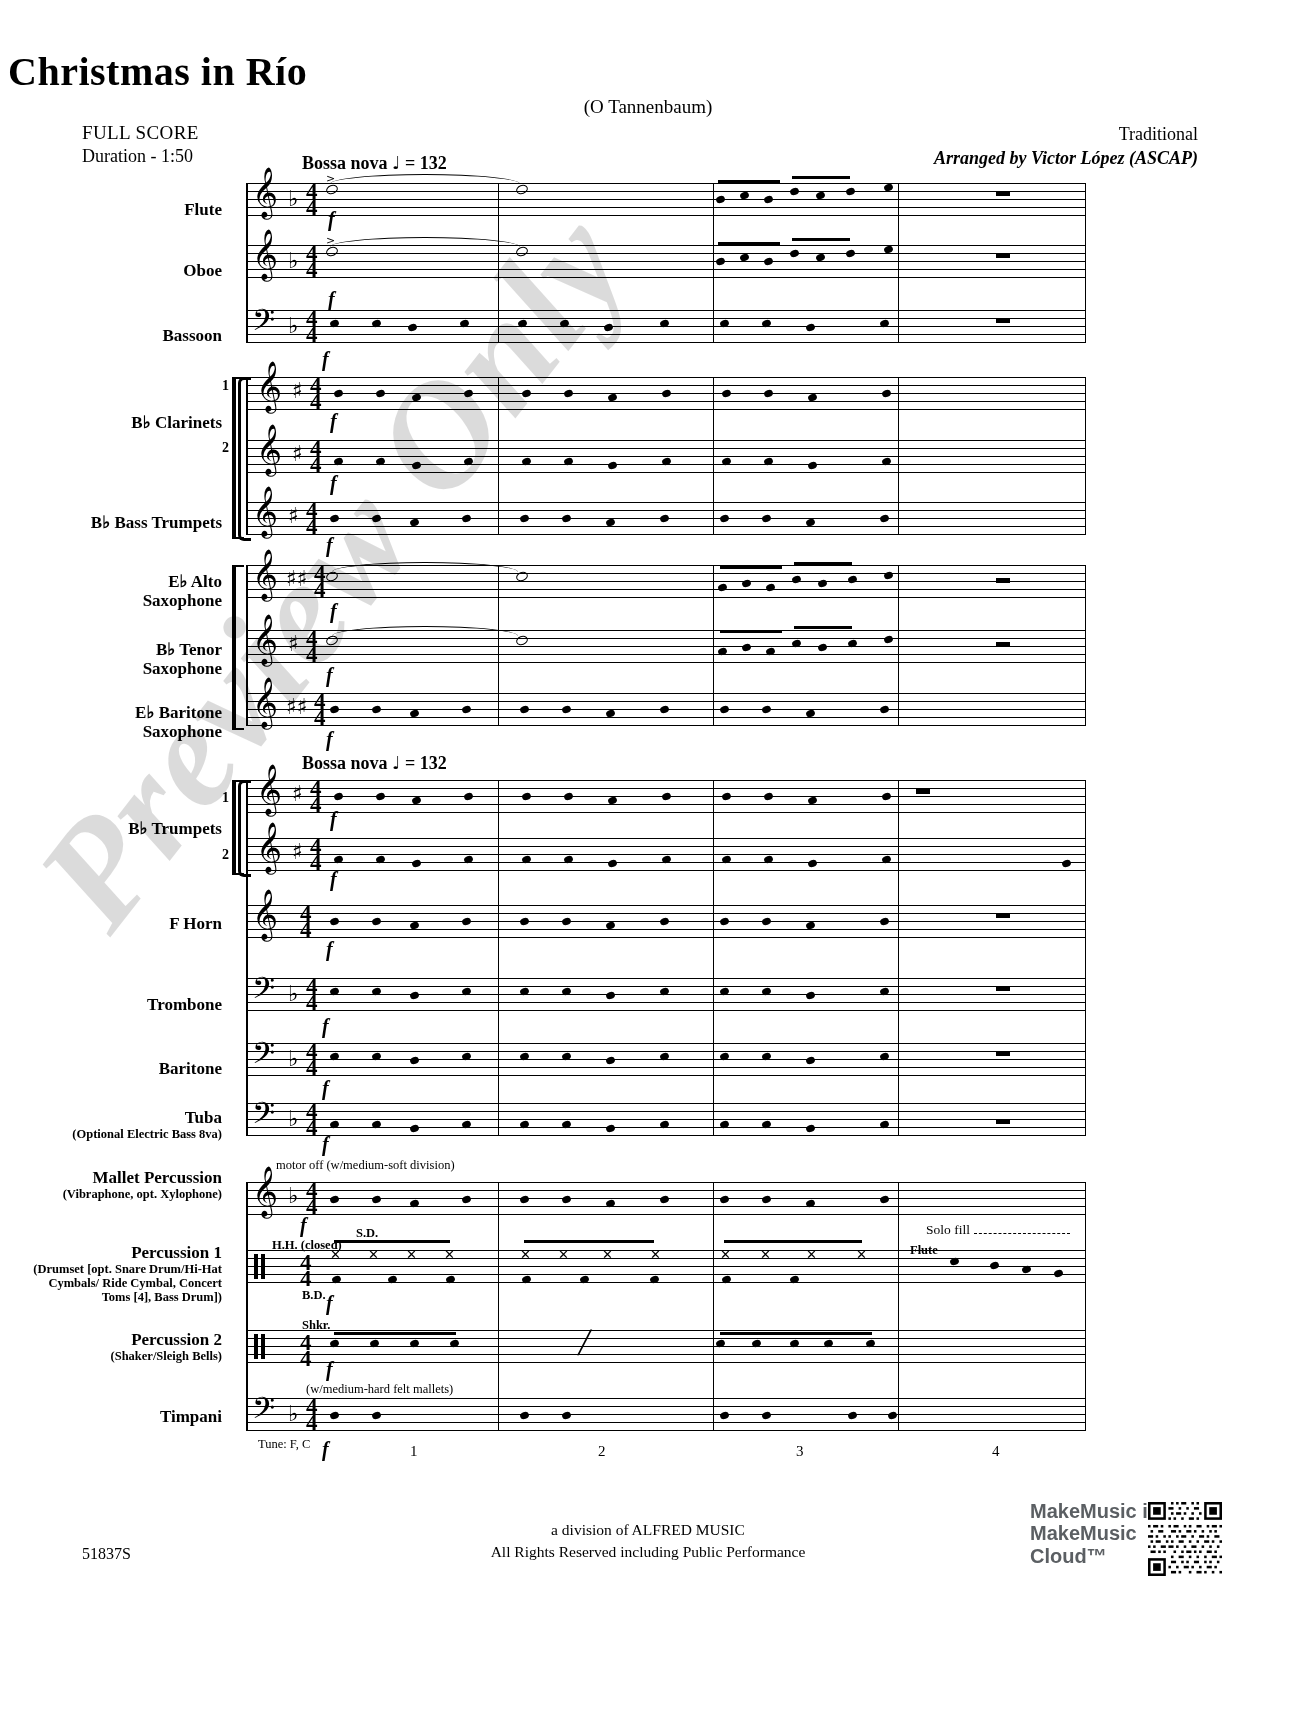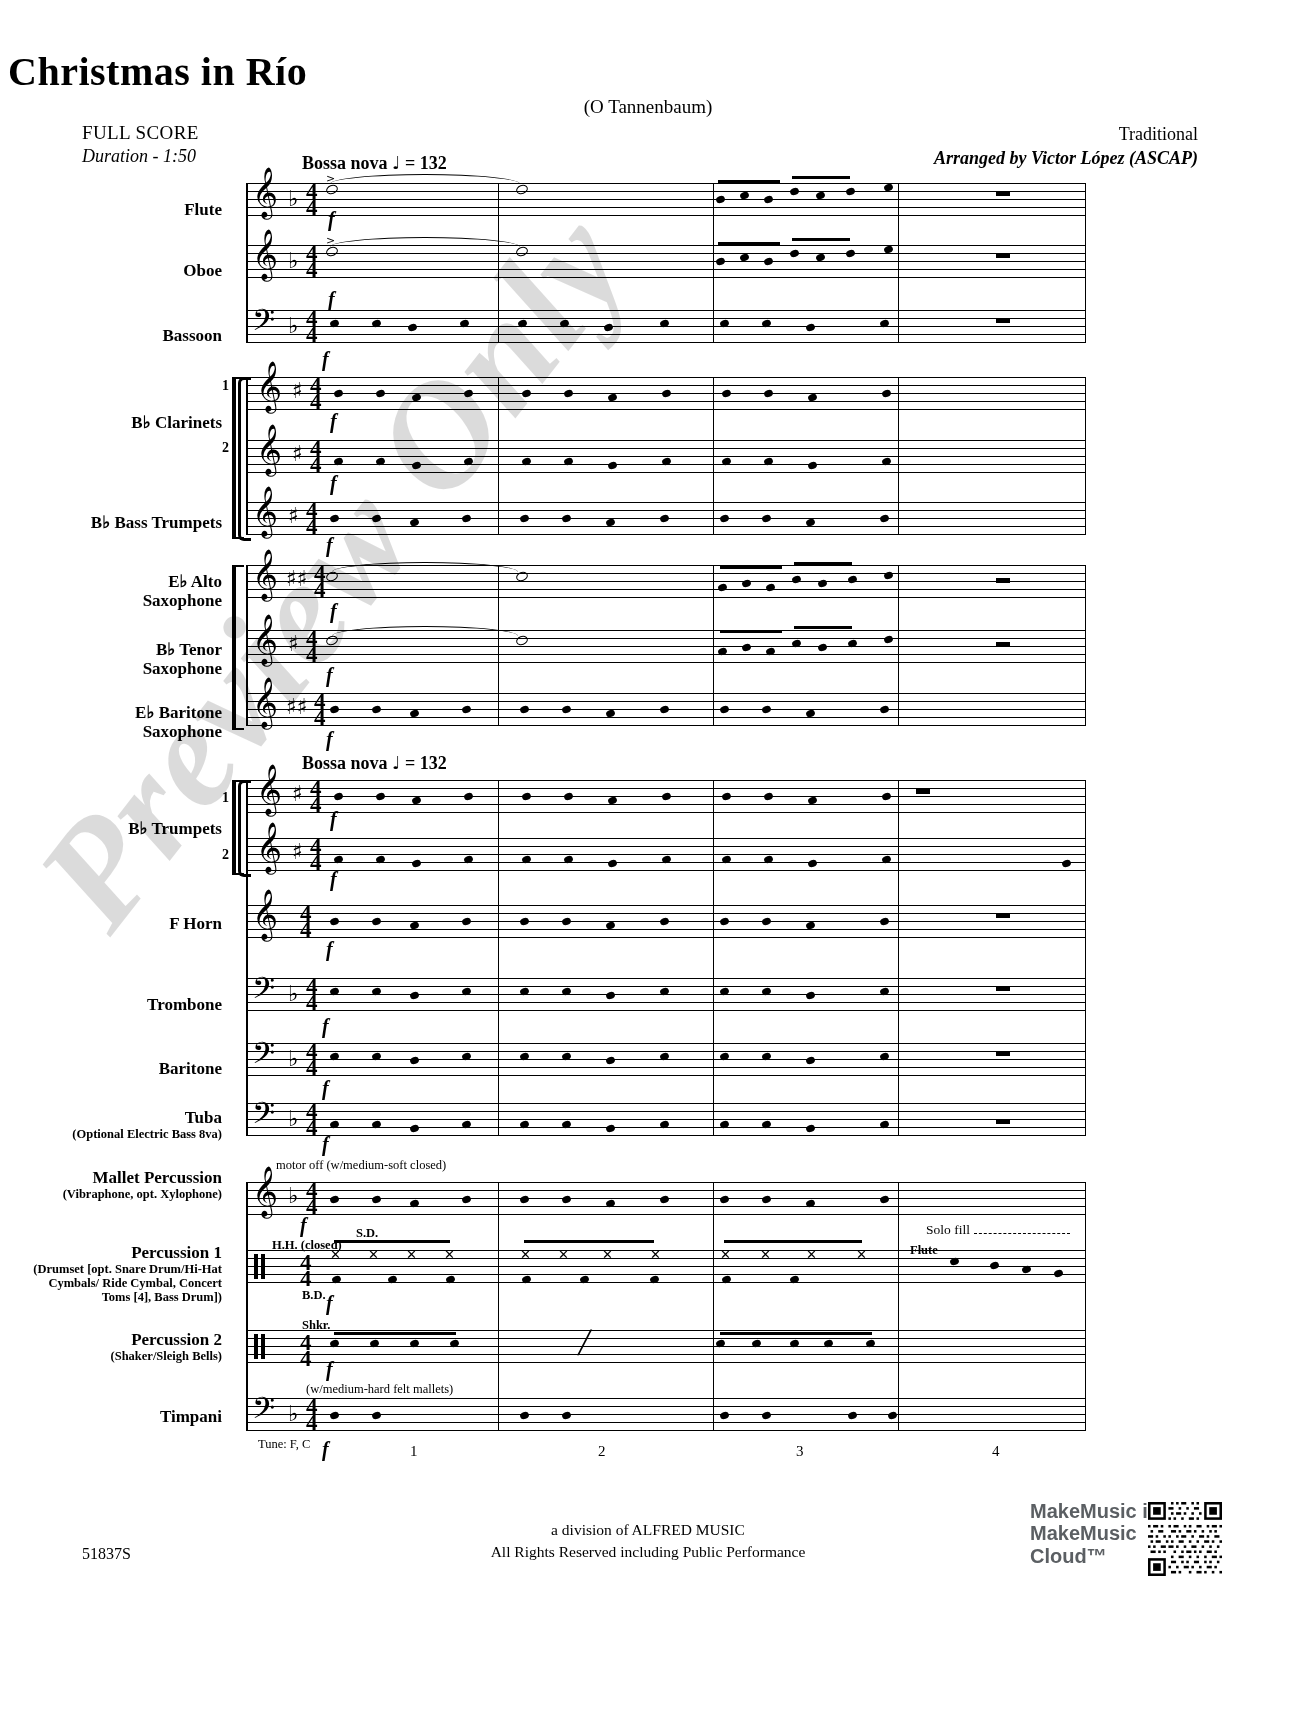--- a/index.html
+++ b/index.html
@@ -62,21 +62,20 @@
   .full-score {
     position: absolute;
     left: 82px; top: 122px;
     font-size: 19px;
     letter-spacing: 0.4px;
   }
   .duration {
     position: absolute;
     left: 82px; top: 146px;
     font-size: 18px;
-    font-style: italic;
   }
   .composer {
     position: absolute;
     right: 98px; top: 124px;
     font-size: 18px;
     text-align: right;
   }
   .arranger {
     position: absolute;
     right: 98px; top: 148px;
@@ -680,21 +679,21 @@
   <div class="dyn" style="left:330px; top:868px;">f</div>
   <div class="dyn" style="left:326px; top:938px;">f</div>
   <div class="dyn" style="left:322px; top:1015px;">f</div>
   <div class="dyn" style="left:322px; top:1077px;">f</div>
   <div class="dyn" style="left:322px; top:1133px;">f</div>
   <div class="dyn" style="left:300px; top:1214px;">f</div>
   <div class="dyn" style="left:326px; top:1292px;">f</div>
   <div class="dyn" style="left:326px; top:1358px;">f</div>
   <div class="dyn" style="left:322px; top:1438px;">f</div>
 
-  <div class="txt" style="left:276px; top:1158px;">motor off (w/medium-soft closed)</div>
+  <div class="txt" style="left:276px; top:1158px;">motor off (w/medium-soft division)</div>
   <div class="txt txt-b" style="left:272px; top:1238px;">H.H. (closed)</div>
   <div class="txt txt-b" style="left:356px; top:1226px;">S.D.</div>
   <div class="txt txt-b" style="left:302px; top:1288px;">B.D.</div>
   <div class="txt txt-b" style="left:910px; top:1243px;">Flute</div>
   <div class="txt" style="left:926px; top:1222px; font-size:13.5px;">Solo fill</div>
   <div style="position:absolute;left:974px;top:1233px;width:96px;border-top:1.4px dashed #000;"></div>
   <div class="txt txt-b" style="left:302px; top:1318px;">Shkr.</div>
   <div class="txt" style="left:306px; top:1382px;">(w/medium-hard felt mallets)</div>
   <div class="txt" style="left:258px; top:1437px;">Tune: F, C</div>
 

